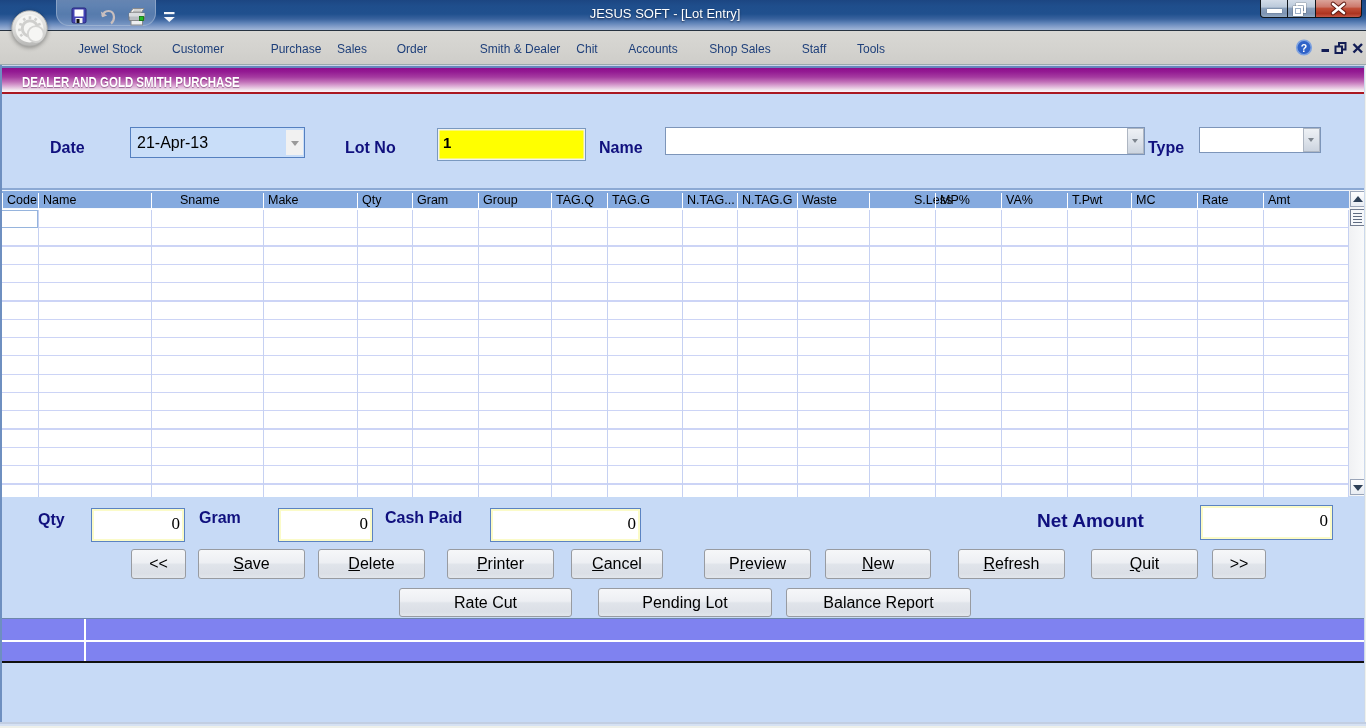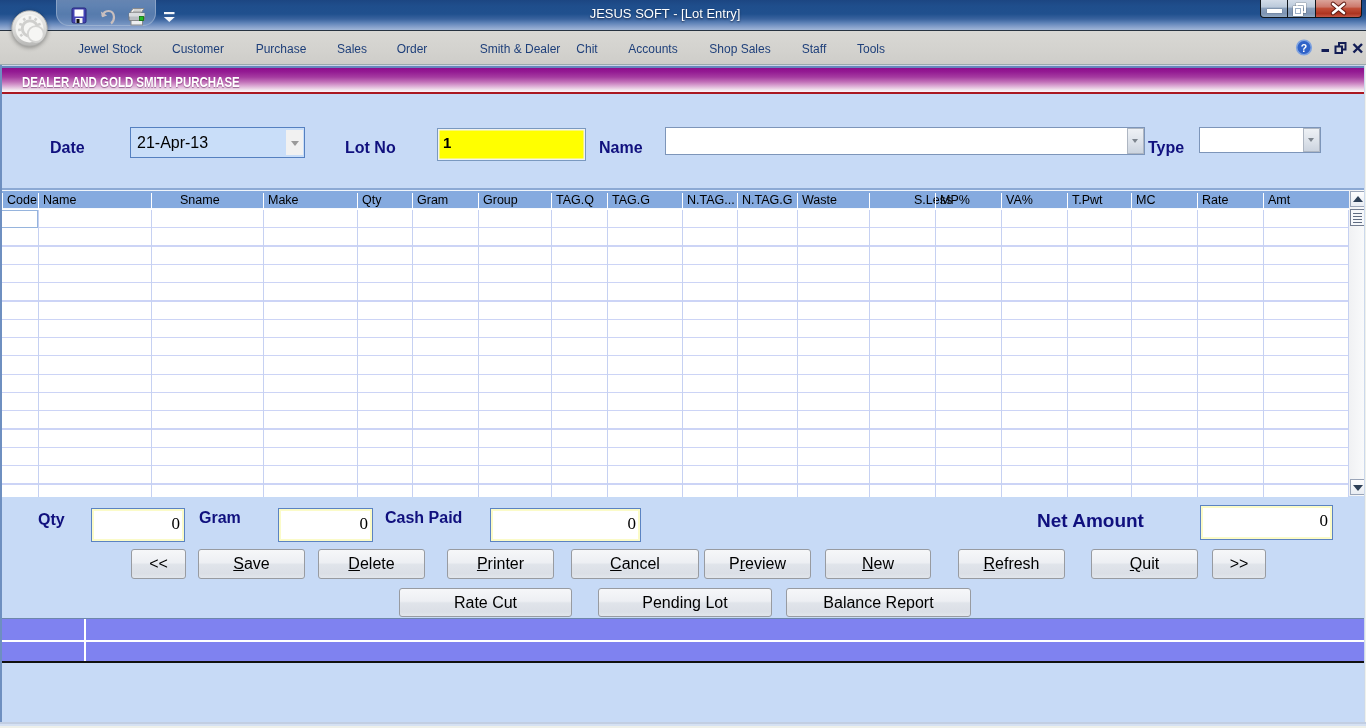--- a/index.html
+++ b/index.html
@@ -149,21 +149,21 @@
       </g>
       <g stroke="#ffffff" stroke-width="2.6" stroke-linecap="round">
         <line x1="17" y1="4" x2="28" y2="13"></line>
         <line x1="28" y1="4" x2="17" y2="13"></line>
       </g>
     </svg>
   </div>
 <div class="abs" id="menubar">
     <div class="menuitem" style="left:110px;transform:translateX(-50%);">Jewel Stock</div>
     <div class="menuitem" style="left:198px;transform:translateX(-50%);">Customer</div>
-    <div class="menuitem" style="left:281px;transform:translateX(-50%);text-align:right;">Purchase</div>
+    <div class="menuitem" style="left:296px;transform:translateX(-50%);text-align:right;">Purchase</div>
     <div class="menuitem" style="left:352px;transform:translateX(-50%);">Sales</div>
     <div class="menuitem" style="left:412px;transform:translateX(-50%);">Order</div>
     <div class="menuitem" style="left:520px;transform:translateX(-50%);">Smith &amp; Dealer</div>
     <div class="menuitem" style="left:587px;transform:translateX(-50%);">Chit</div>
     <div class="menuitem" style="left:653px;transform:translateX(-50%);">Accounts</div>
     <div class="menuitem" style="left:740px;transform:translateX(-50%);">Shop Sales</div>
     <div class="menuitem" style="left:814px;transform:translateX(-50%);">Staff</div>
     <div class="menuitem" style="left:871px;transform:translateX(-50%);">Tools</div>
   </div>
 <svg class="abs" id="orb" width="37" height="37" viewBox="0 0 40 40" style="left:11px;top:10px;z-index:50;">
@@ -295,21 +295,21 @@
 <div class="numbox" style="left:278px; top:508px; width:95px; height:34px;">0</div>
 <div class="lbl" style="left:385px; top:509px;">Cash Paid</div>
 <div class="numbox" style="left:490px; top:508px; width:151px; height:34px;">0</div>
 <div class="lbl" style="left:1037px; top:510px; font-size:19px;">Net Amount</div>
 <div class="numbox" style="left:1200px; top:505px; width:133px; height:35px;">0</div>
 
 <div class="btn" style="left:131px; top:549px; width:55px;">&lt;&lt;</div>
 <div class="btn" style="left:198px; top:549px; width:107px;"><u>S</u>ave</div>
 <div class="btn" style="left:318px; top:549px; width:107px;"><u>D</u>elete</div>
 <div class="btn" style="left:438px; top:549px; width:107px;margin-left:9px;"><u>P</u>rinter</div>
-<div class="btn" style="left:571px; top:549px; width:128px;"><u>C</u>ancel</div>
+<div class="btn" style="left:571px; top:549px; width:92px;"><u>C</u>ancel</div>
 <div class="btn" style="left:704px; top:549px; width:107px;">P<u>r</u>eview</div>
 <div class="btn" style="left:825px; top:549px; width:106px;"><u>N</u>ew</div>
 <div class="btn" style="left:958px; top:549px; width:107px;"><u>R</u>efresh</div>
 <div class="btn" style="left:1091px; top:549px; width:107px;"><u>Q</u>uit</div>
 <div class="btn" style="left:1212px; top:549px; width:54px;">&gt;&gt;</div>
 
 <div class="btn" style="left:399px; top:588px; width:173px; height:29px;">Rate Cut</div>
 <div class="btn" style="left:598px; top:588px; width:174px; height:29px;">Pending Lot</div>
 <div class="btn" style="left:786px; top:588px; width:185px; height:29px;">Balance Report</div>
 

